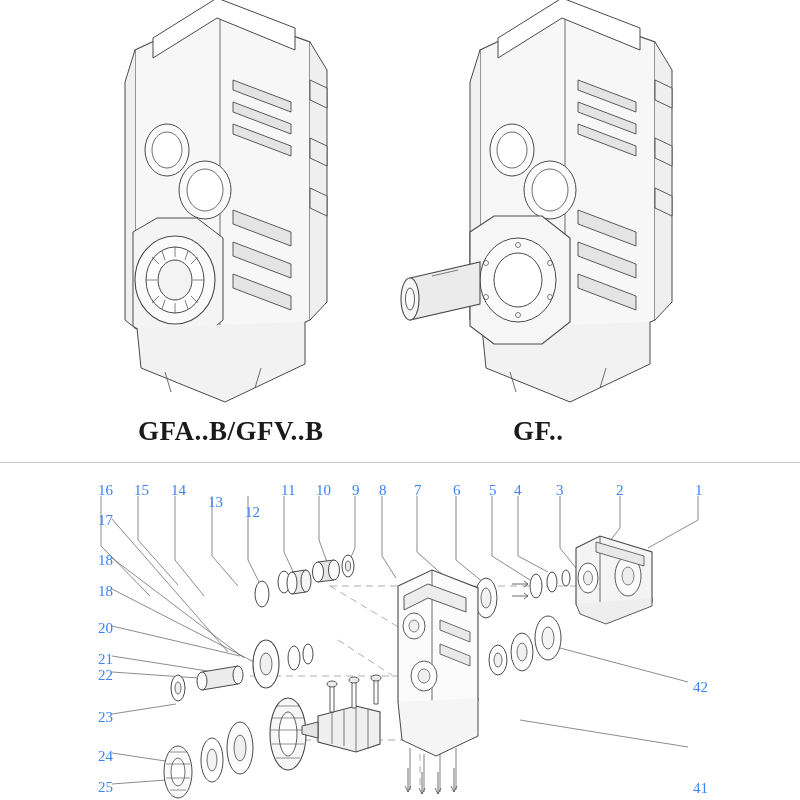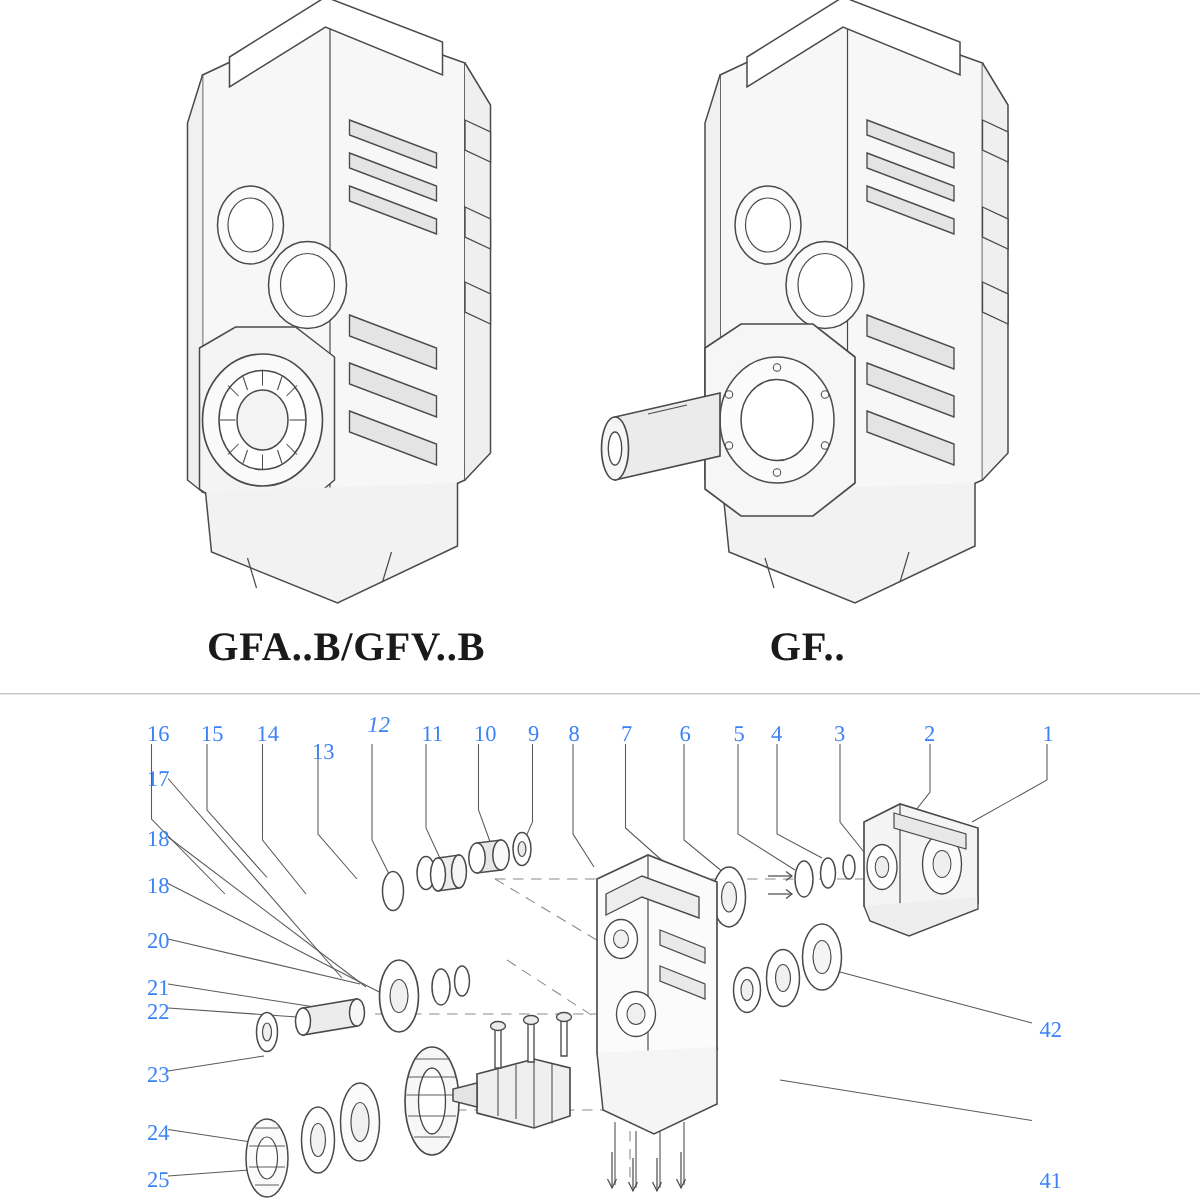--- a/index.html
+++ b/index.html
@@ -344,21 +344,21 @@
   <div class="divider"></div>
 
   <div class="caption" id="caption-left">GFA..B/GFV..B</div>
   <div class="caption" id="caption-right">GF..</div>
 
   <div id="callout-layer">
       <div class="callout" style="left: 98px; top: 482px;">16</div>
       <div class="callout" style="left: 134px; top: 482px;">15</div>
       <div class="callout" style="left: 171px; top: 482px;">14</div>
       <div class="callout" style="left: 208px; top: 482px; margin-top: 12px;">13</div>
-      <div class="callout" style="left: 245px; top: 476px; font-style: italic;">12</div>
+      <div class="callout" style="left: 245px; top: 504px;">12</div>
       <div class="callout" style="left: 281px; top: 482px;">11</div>
       <div class="callout" style="left: 316px; top: 482px;">10</div>
       <div class="callout" style="left: 352px; top: 482px;">9</div>
       <div class="callout" style="left: 379px; top: 482px;">8</div>
       <div class="callout" style="left: 414px; top: 482px;">7</div>
       <div class="callout" style="left: 453px; top: 482px;">6</div>
       <div class="callout" style="left: 489px; top: 482px;">5</div>
       <div class="callout" style="left: 514px; top: 482px;">4</div>
       <div class="callout" style="left: 556px; top: 482px;">3</div>
       <div class="callout" style="left: 616px; top: 482px;">2</div>

